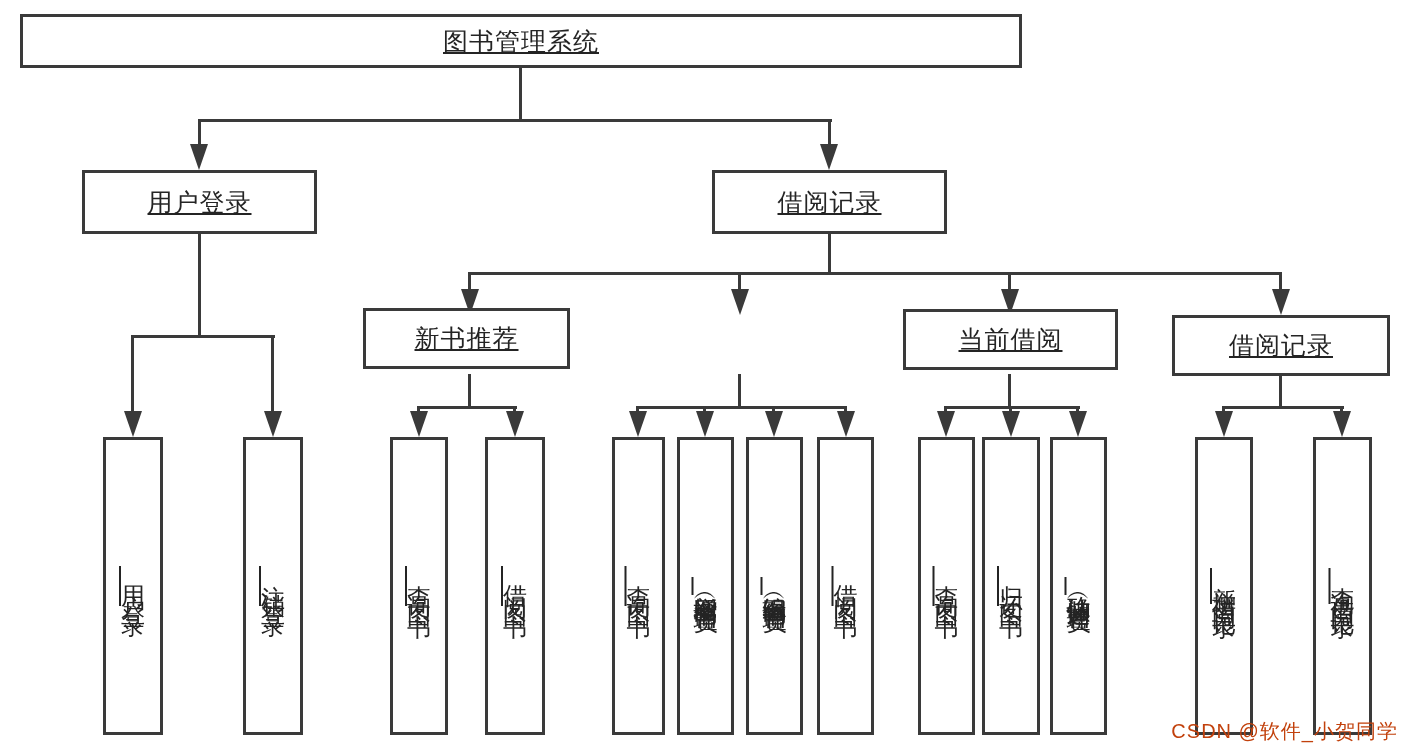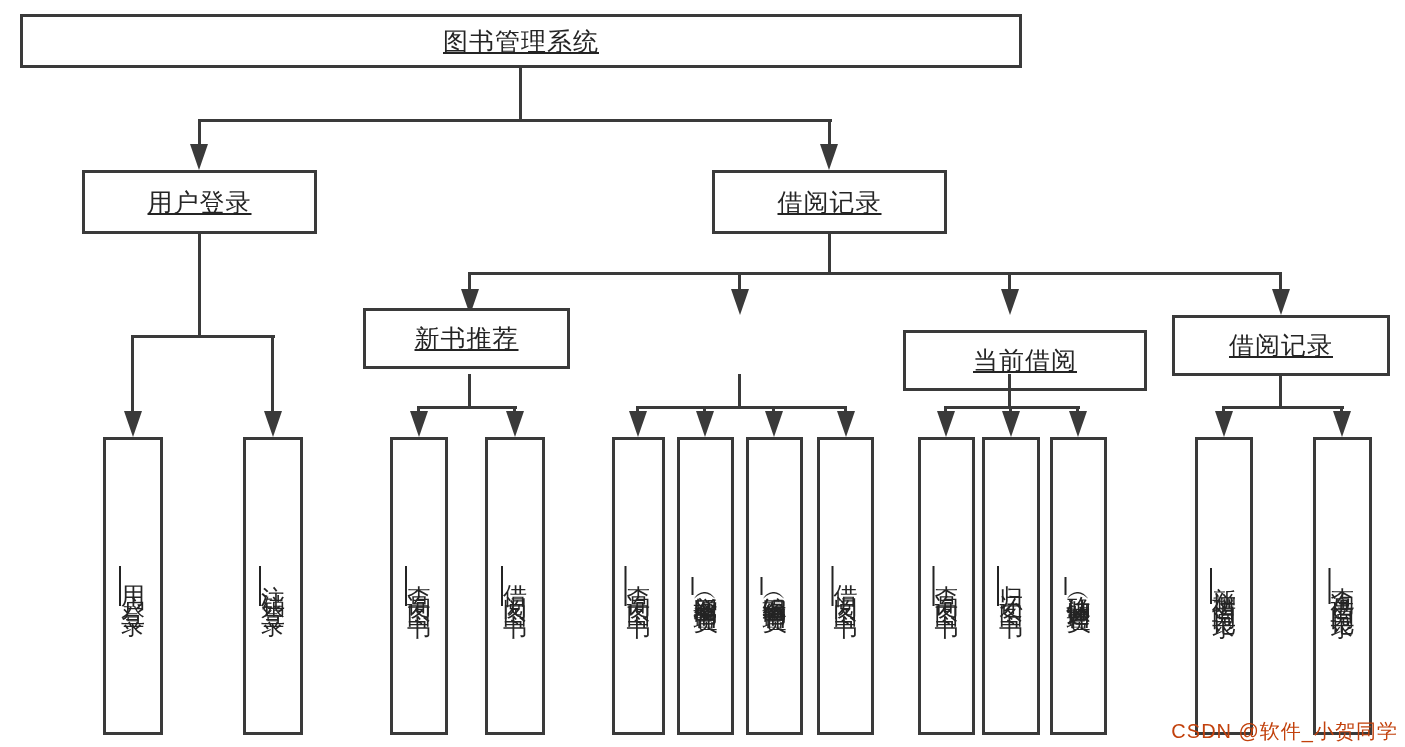--- a/index.html
+++ b/index.html
@@ -75,21 +75,21 @@
   <div class="vline" style="left:738px;top:272px;height:19px;"></div>
   <div class="ah" style="left:731px;top:289px;"></div>
   <div class="vline" style="left:1008px;top:272px;height:19px;"></div>
   <div class="ah" style="left:1001px;top:289px;"></div>
   <div class="vline" style="left:1279px;top:272px;height:19px;"></div>
   <div class="ah" style="left:1272px;top:289px;"></div>
 
   <div class="box" style="left:363px;top:308px;width:207px;height:61px;">
     <span class="hlabel">新书推荐</span>
   </div>
-  <div class="box" style="left:903px;top:330px;width:244px;height:61px;">
+  <div class="box" style="left:903px;top:309px;width:215px;height:61px;">
     <span class="hlabel">当前借阅</span>
   </div>
   <div class="box" style="left:1172px;top:315px;width:218px;height:61px;">
     <span class="hlabel">借阅记录</span>
   </div>
 
   <div class="vline" style="left:468px;top:374px;height:35px;"></div>
   <div class="hline" style="left:417px;top:406px;width:100px;"></div>
   <div class="vline" style="left:417px;top:406px;height:8px;"></div>
   <div class="ah" style="left:410px;top:411px;"></div>

